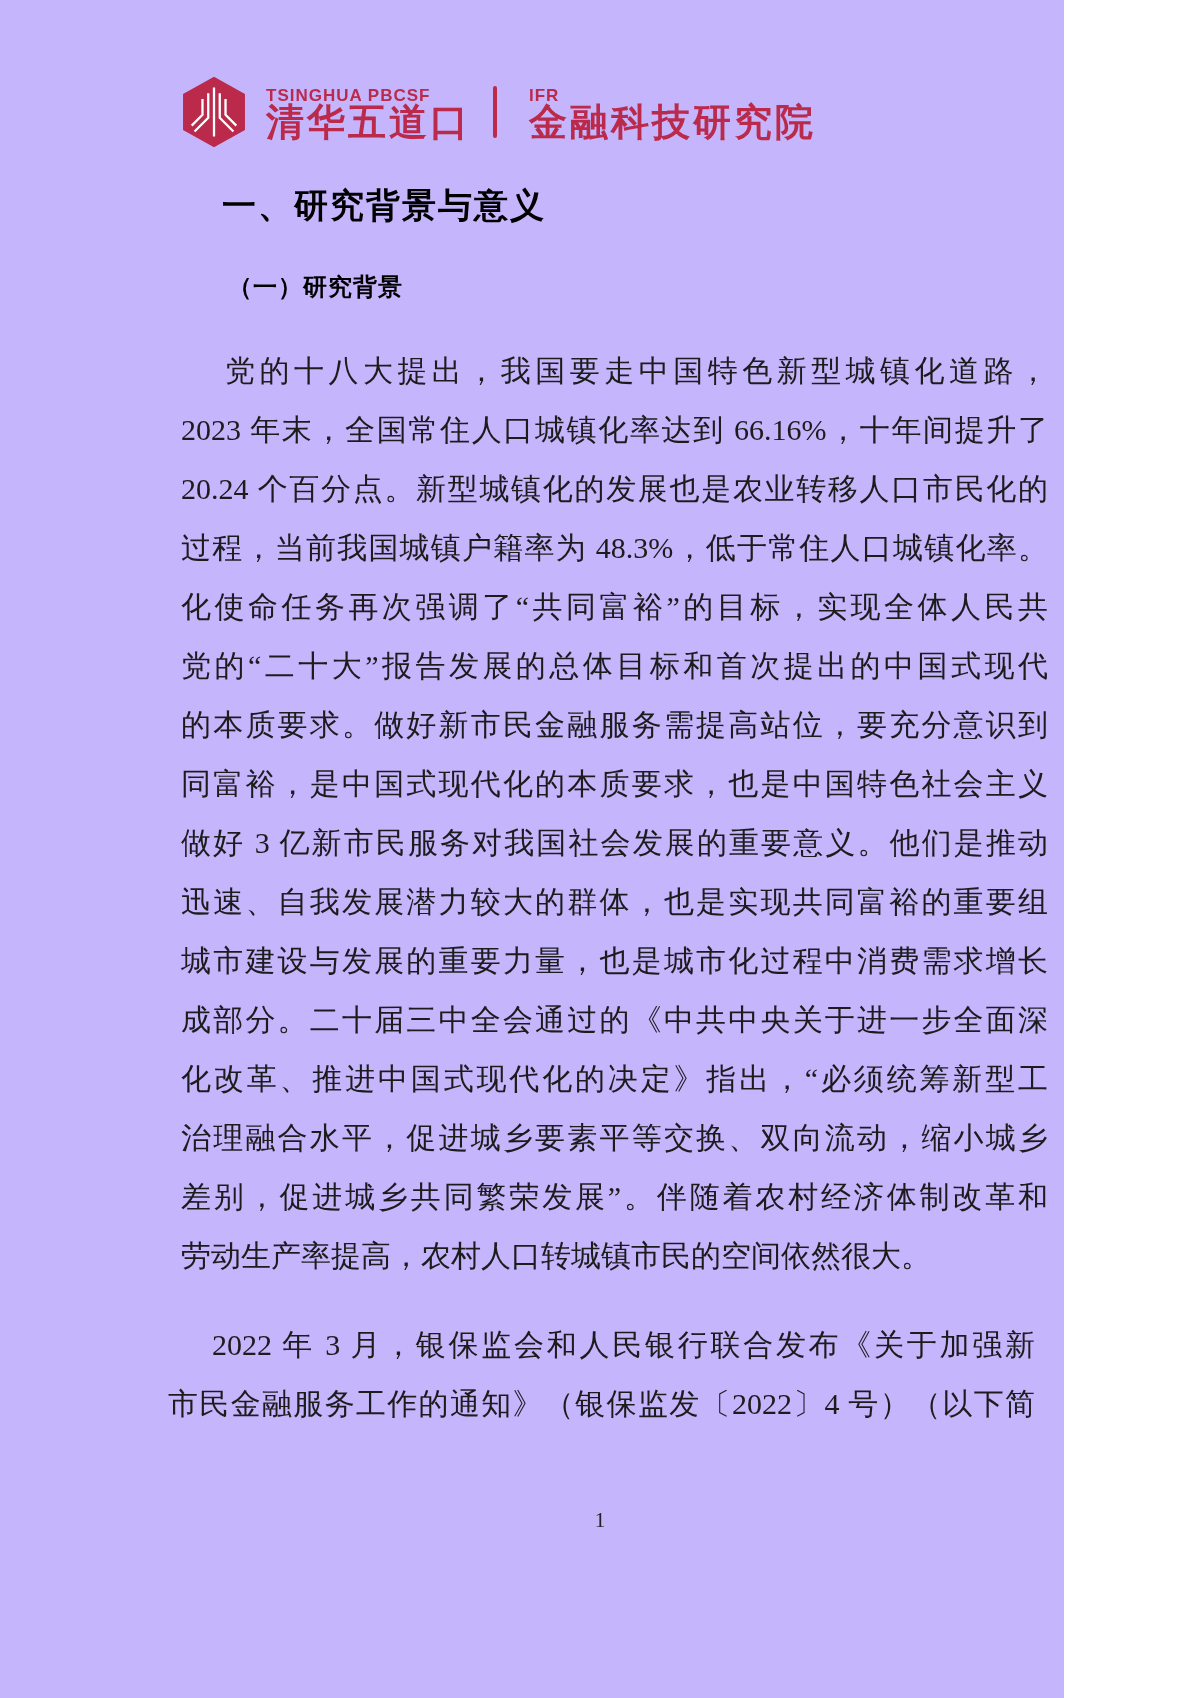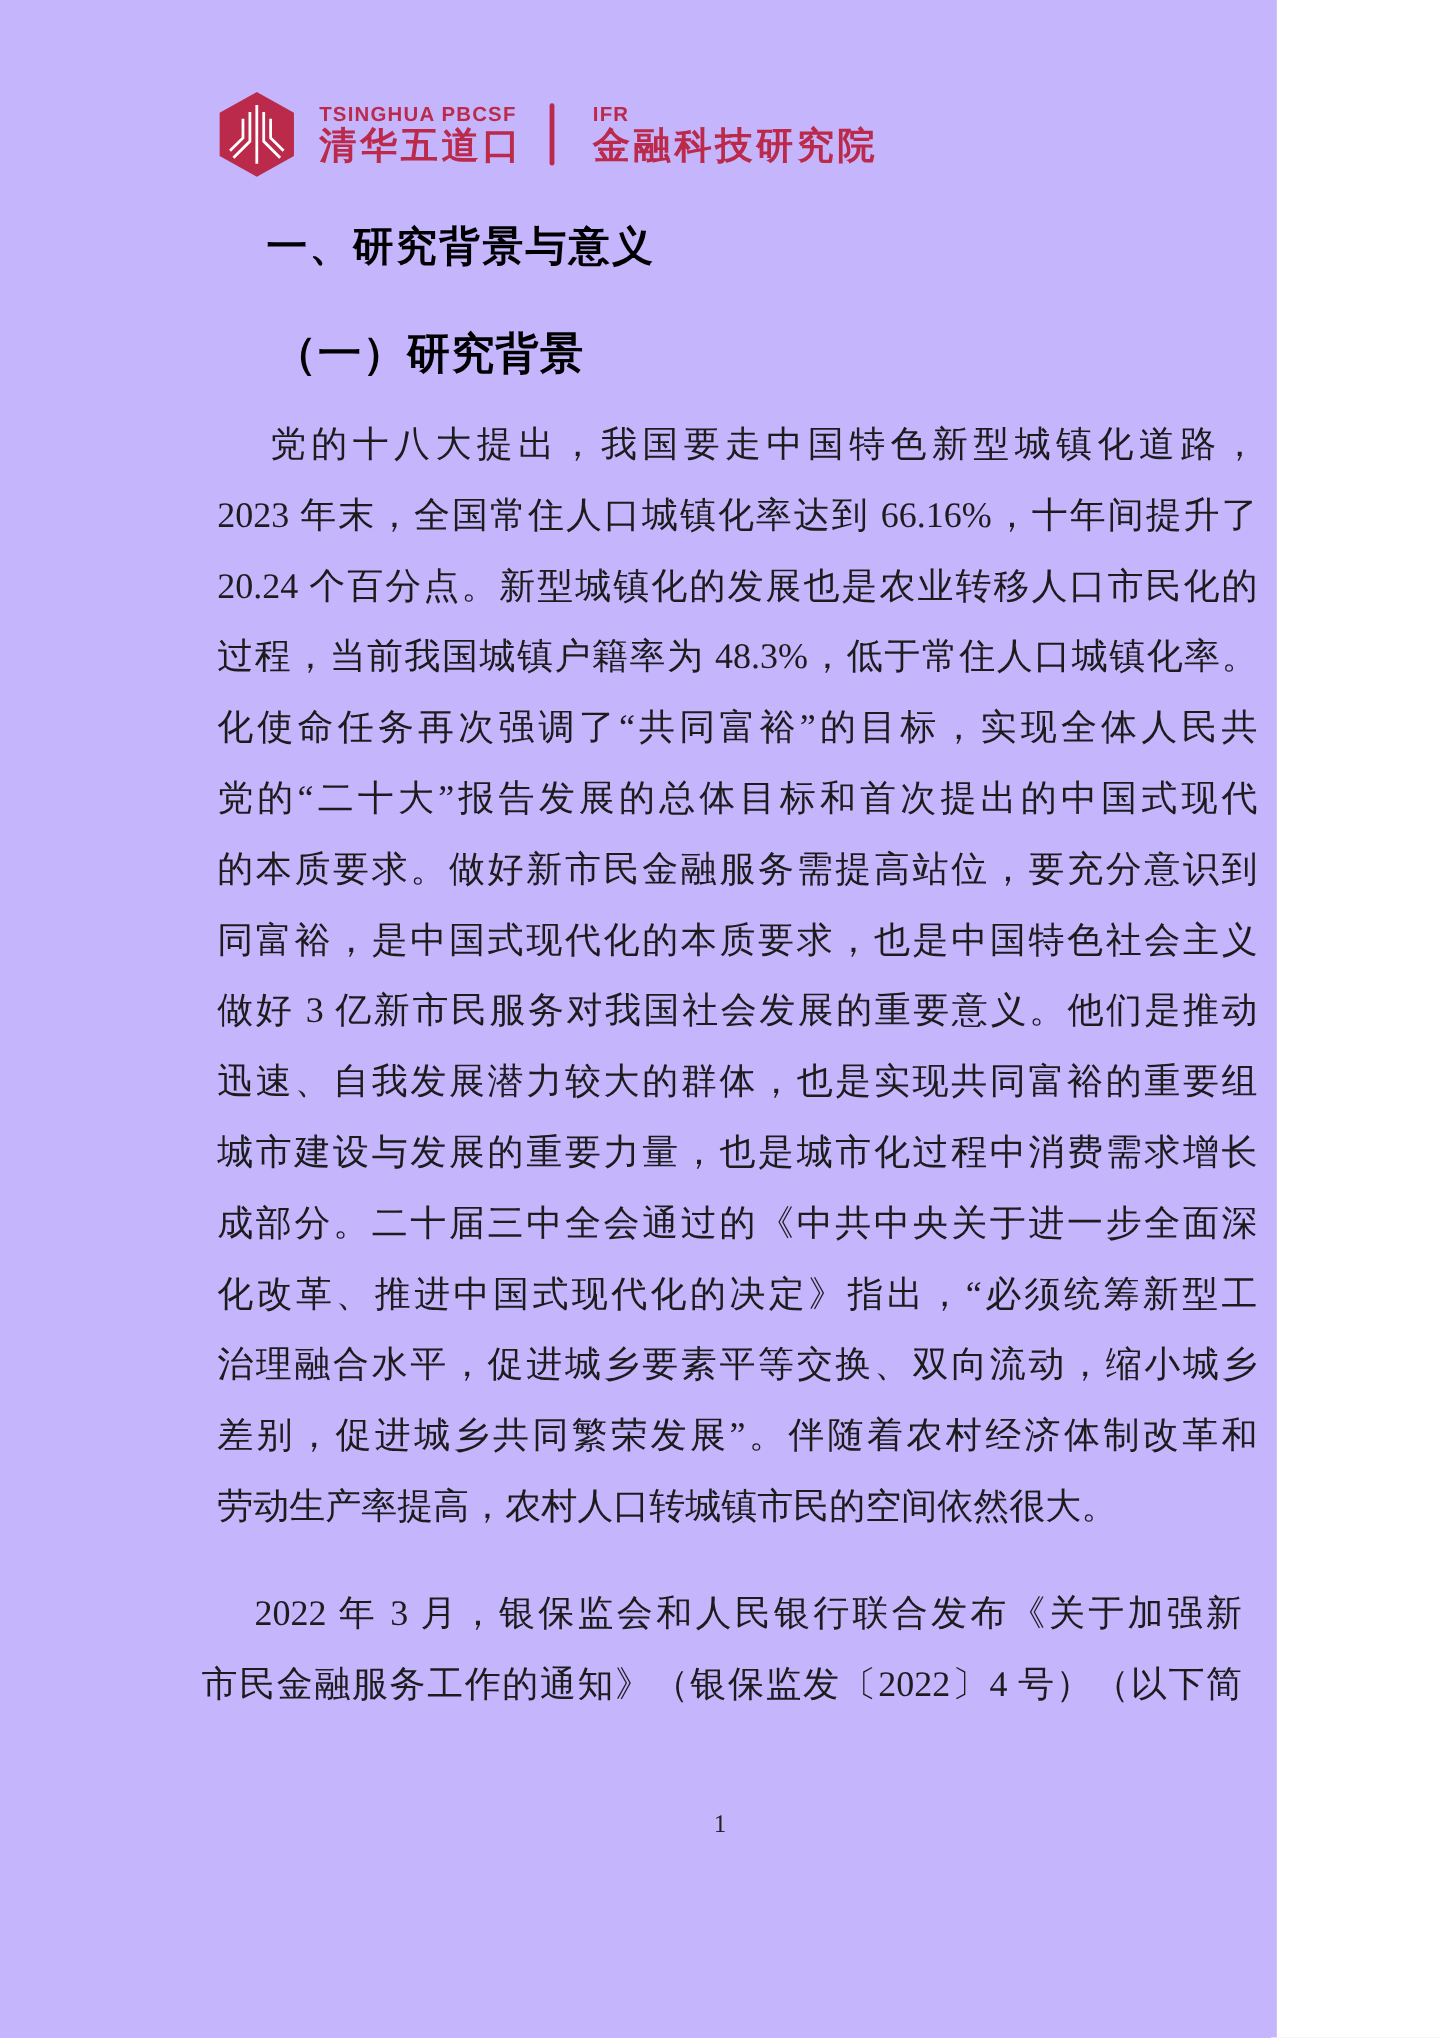--- a/index.html
+++ b/index.html
@@ -27,21 +27,21 @@
     font-family: "Liberation Sans", "DejaVu Sans", sans-serif;
     font-weight: bold;
     font-size: 17px;
     letter-spacing: 1px;
     color: #bb2a4b;
     line-height: 19px;
   }
   .logo-cn {
     font-family: "Liberation Sans", "DejaVu Sans", sans-serif;
     font-weight: bold;
-    font-size: 31px;
+    font-size: 38px;
     letter-spacing: 3px;
     color: #bb2a4b;
     line-height: 34px;
   }
   .logo-divider {
     width: 4px;
     height: 52px;
     background: #bb2a4b;
     margin: 0 18px 0 22px;
     border-radius: 2px;
@@ -59,21 +59,21 @@
     letter-spacing: 2px;
     color: #000000;
   }
   .h2 {
     position: absolute;
     top: 271px;
     left: 228px;
     margin: 0;
     font-family: "Liberation Sans", "DejaVu Sans", sans-serif;
     font-weight: bold;
-    font-size: 36px;
+    font-size: 24px;
     letter-spacing: 1px;
     color: #000000;
   }
 
   
   .body-block {
     position: absolute;
     left: 168px;
     width: 867px;
   }

